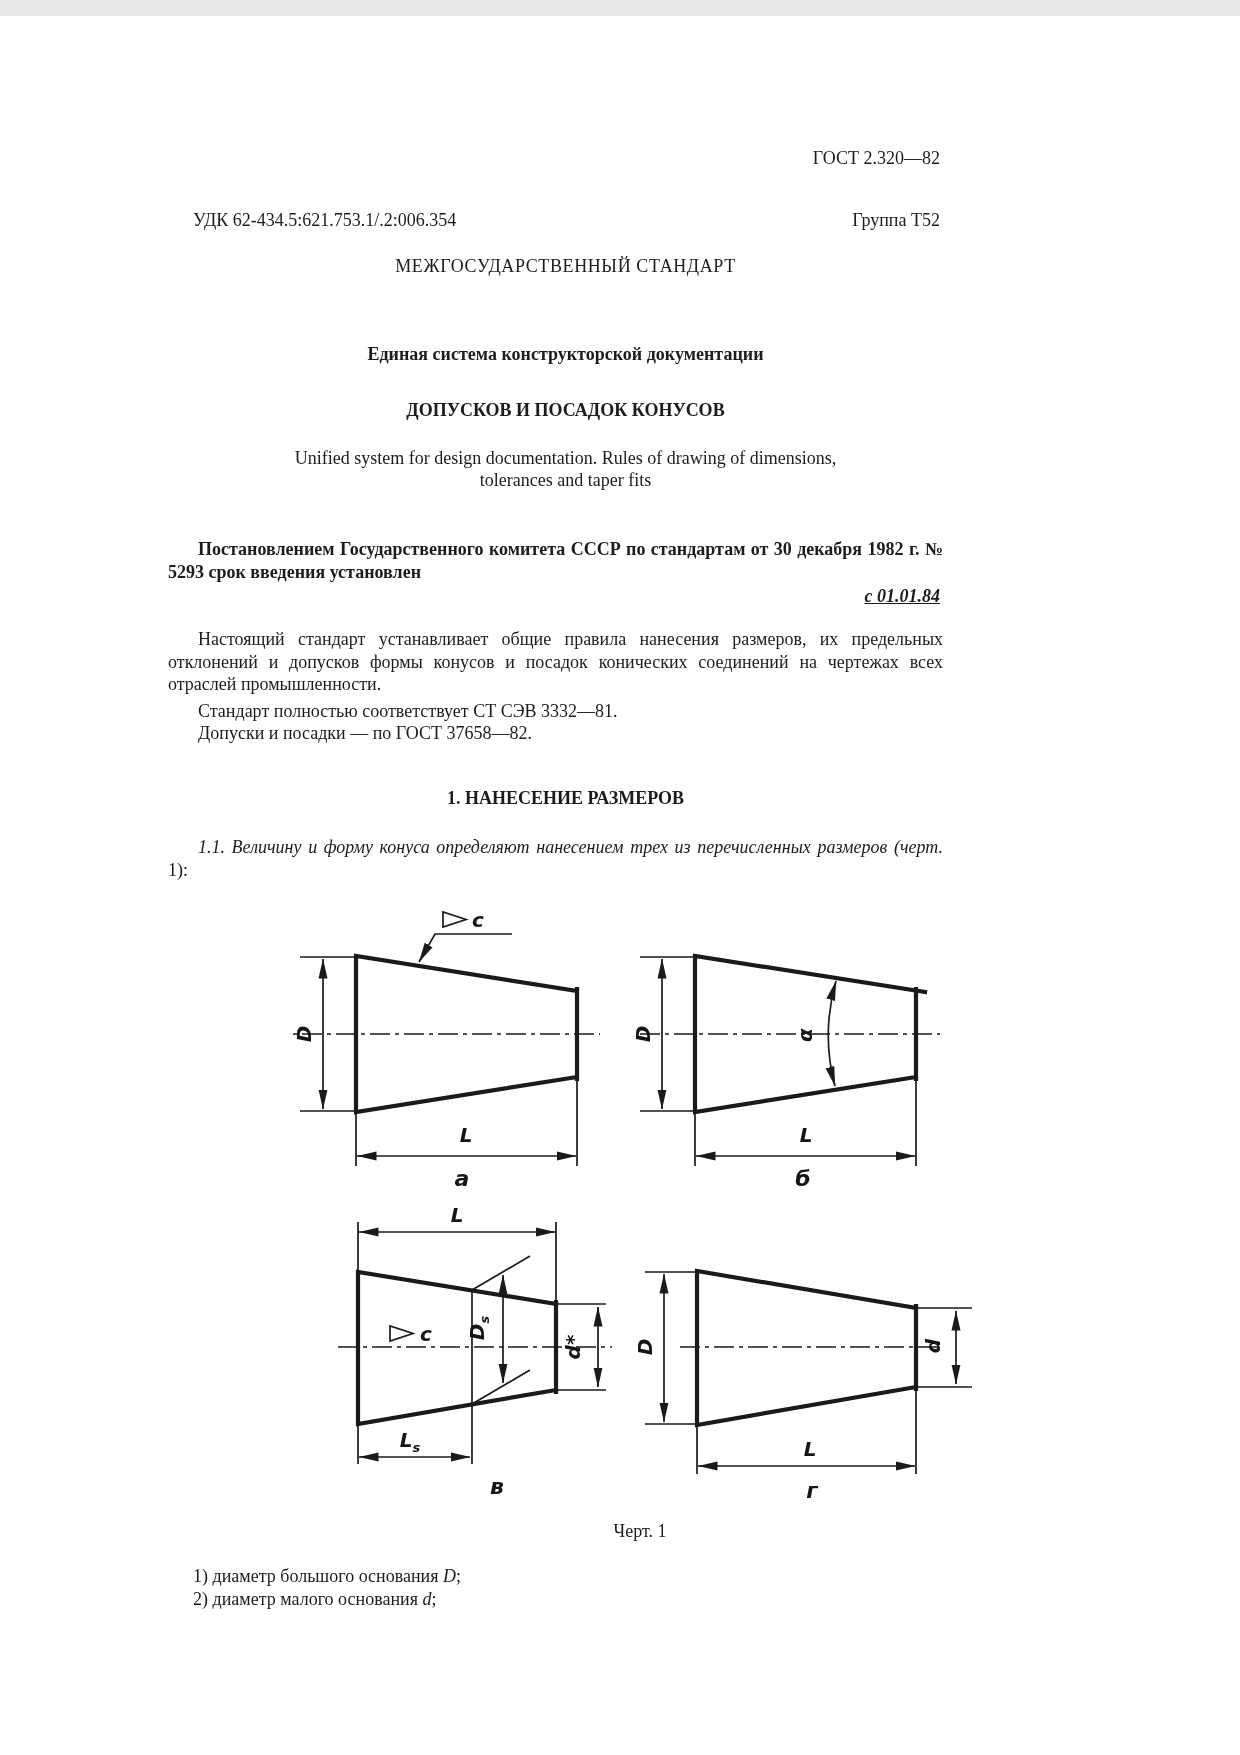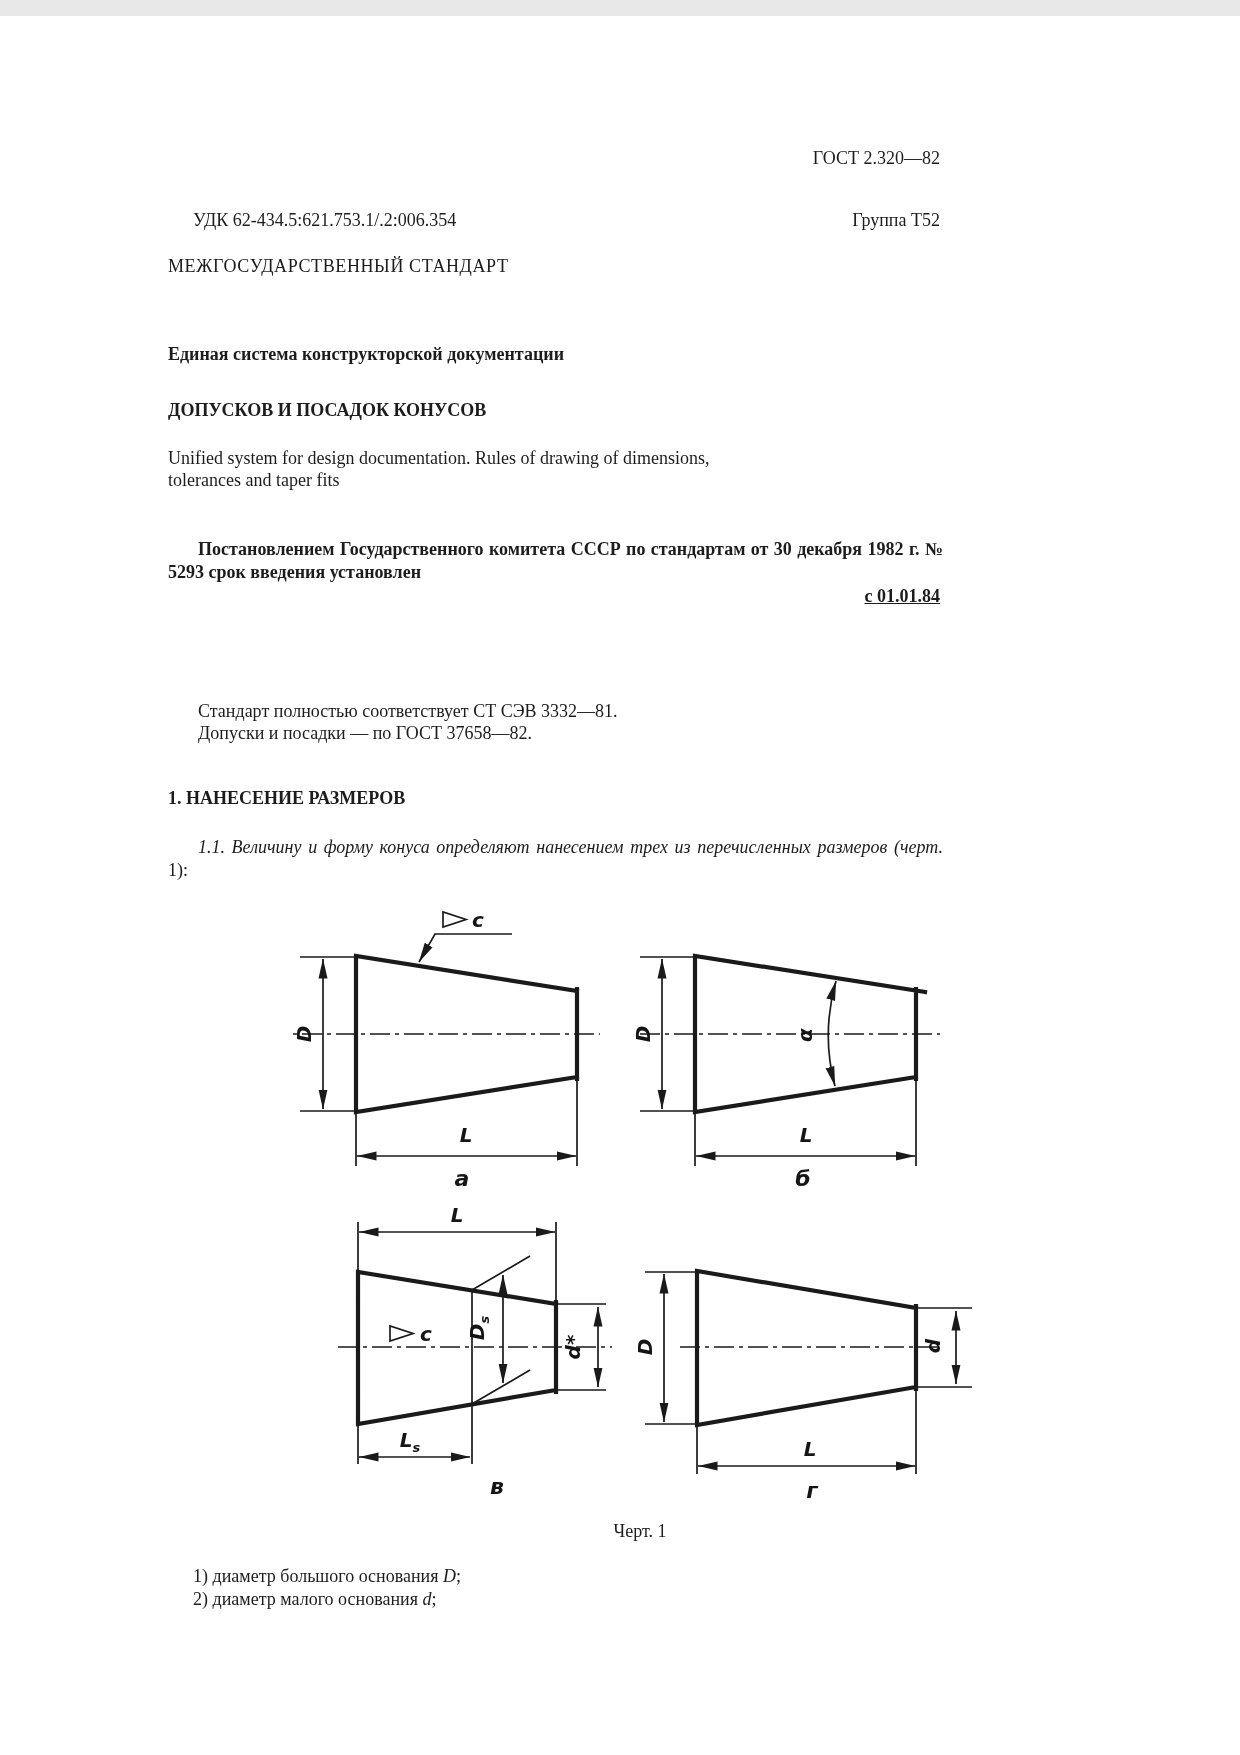--- a/index.html
+++ b/index.html
@@ -1,25 +1,25 @@
 <!DOCTYPE html>
 <html><head>
 <meta charset="utf-8">
 <style>
   html,body{margin:0;padding:0;background:#e8e8e8;}
   .page{position:relative;width:1240px;height:1755px;background:#ffffff;
         font-family:"Liberation Serif","DejaVu Serif",serif;font-size:18px;color:#1c1c1c;
         margin:16px auto;overflow:hidden;}
   .abs{position:absolute;}
   .r{right:300px;text-align:right;}
-  .c{left:168px;width:795px;}
+  .c{left:168px;width:795px;text-align:center;}
   .para{left:168px;width:775px;text-align:justify;text-indent:30px;line-height:22.5px;}
   .jl{text-align-last:justify;font-style:italic;}
   .b{font-weight:bold;}
-  .i{}
+  .i{font-style:italic;}
   .u{text-decoration:underline;}
   .sp{letter-spacing:0.6px;}
   svg .thick{stroke:#1a1a1a;stroke-width:4.2;fill:none;stroke-linecap:square;}
   svg .thin{stroke:#1a1a1a;stroke-width:1.7;fill:none;}
   svg .cl{stroke:#1a1a1a;stroke-width:1.7;fill:none;stroke-dasharray:20 5 4 5;}
   svg .lbl{font-family:"DejaVu Sans","Liberation Sans",sans-serif;font-style:italic;font-weight:bold;
            font-size:20px;fill:#151515;}
   svg .sm{font-size:13px;}
   svg .sublbl{font-family:"DejaVu Sans","Liberation Sans",sans-serif;font-style:italic;font-weight:bold;
            font-size:22px;fill:#151515;}
@@ -35,20 +35,21 @@
   <div class="abs c sp" style="top:240px">МЕЖГОСУДАРСТВЕННЫЙ СТАНДАРТ</div>
 
   <div class="abs c b" style="top:328px">Единая система конструкторской документации</div>
   <div class="abs c" style="top:432px">Unified system for design documentation. Rules of drawing of dimensions,</div>
   <div class="abs c b" style="top:384px">ДОПУСКОВ  И ПОСАДОК КОНУСОВ</div>
   <div class="abs c" style="top:454px">tolerances and taper fits</div>
 
   <div class="abs para b" style="top:522px">Постановлением Государственного комитета СССР по стандартам от 30 декабря 1982 г. № 5293 срок введения установлен</div>
   <div class="abs r b i u" style="top:570px">с 01.01.84</div>
 
+  <div class="abs para" style="top:612px">Настоящий стандарт устанавливает общие правила нанесения размеров, их предельных отклонений и допусков формы конусов и посадок конических соединений на чертежах всех отраслей промышленности.</div>
   <div class="abs para" style="top:684px">Стандарт полностью соответствует СТ СЭВ 3332—81.</div>
   <div class="abs para" style="top:706px">Допуски и посадки — по ГОСТ 37658—82.</div>
 
   <div class="abs c b" style="top:772px">1. НАНЕСЕНИЕ РАЗМЕРОВ</div>
   <div class="abs para jl" style="top:820px">1.1. Величину и форму конуса определяют нанесением трех из перечисленных размеров (черт.</div>
   <div class="abs" style="left:168px;top:844px">1):</div>
 
   <svg class="abs" style="left:290px;top:885px" width="700" height="600" viewBox="290 885 700 600">
     <defs>
       <marker id="arr" viewBox="0 0 20 12" markerWidth="20" markerHeight="12" refX="19.5" refY="6" orient="auto-start-reverse" markerUnits="userSpaceOnUse">

